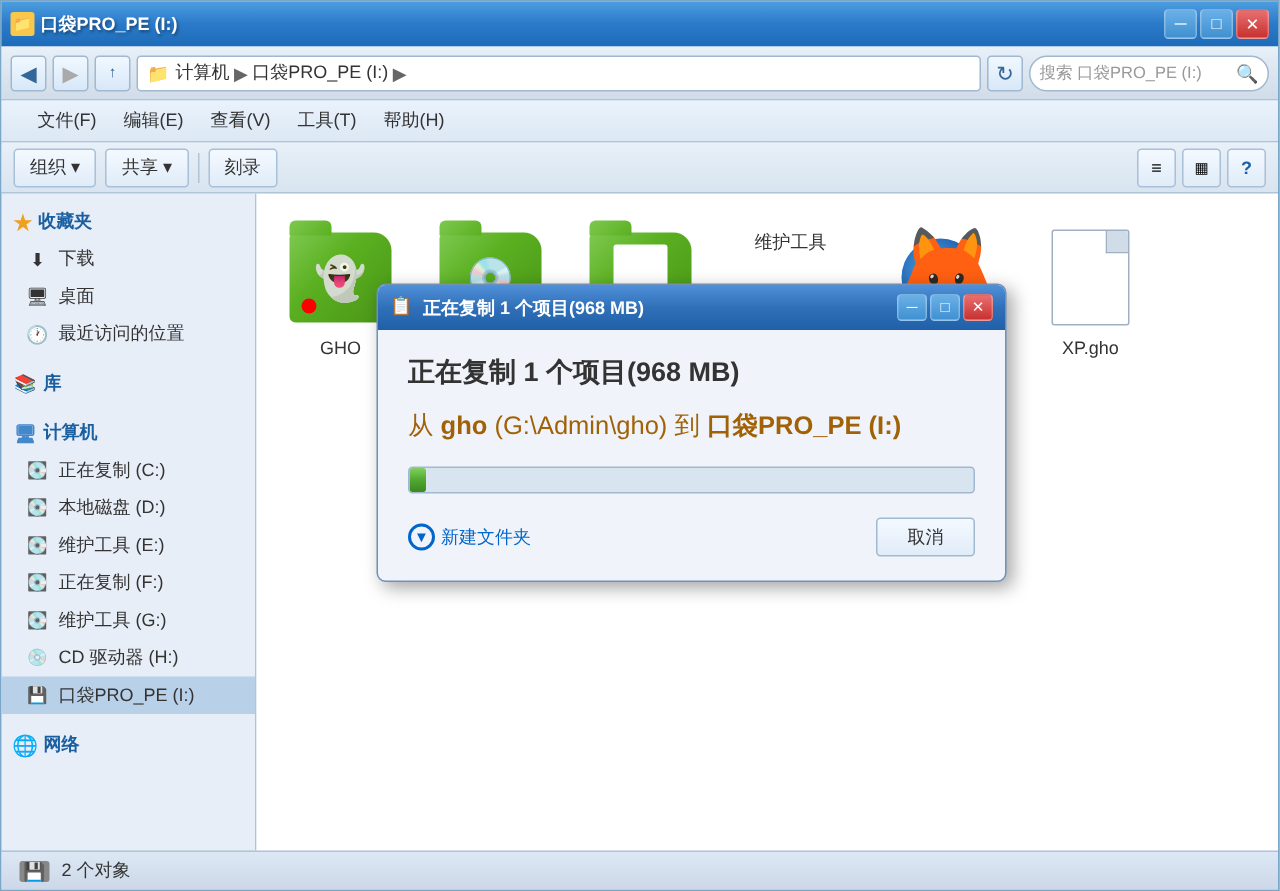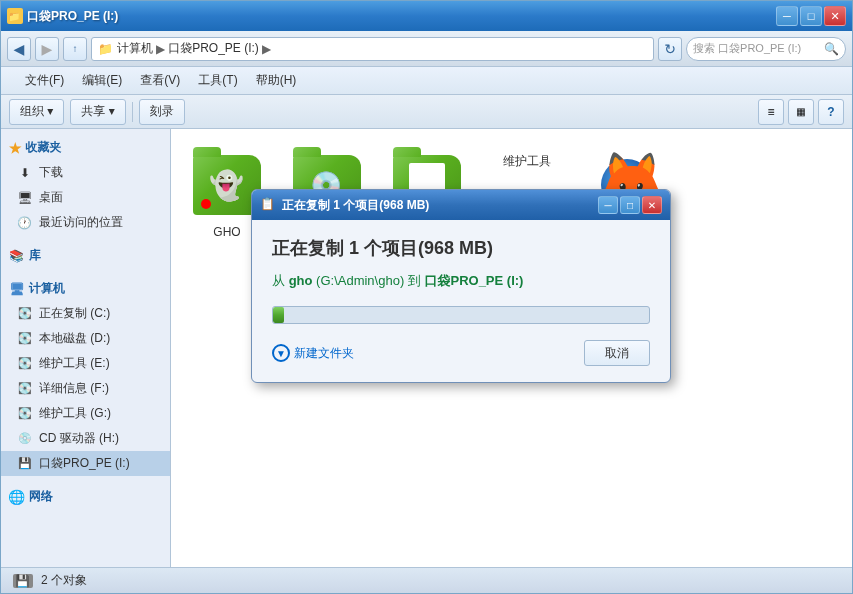--- a/index.html
+++ b/index.html
@@ -551,22 +551,22 @@
     .dialog-body {
       padding: 16px 20px;
     }
     .dialog-main-title {
       font-size: 18px;
       font-weight: bold;
       color: #333;
       margin-bottom: 12px;
     }
     .dialog-desc {
-      font-size: 13px;
-      color: #15803d;
+      font-size: 17px;
+      color: #a16207;
       margin-bottom: 16px;
     }
     .dialog-desc strong {
       font-weight: bold;
     }
     .progress-bar-container {
       width: 100%;
       height: 18px;
       background: #d8e4f0;
       border: 1px solid #a0b8d0;
@@ -710,21 +710,21 @@
         <div class="sidebar-item">
           <span class="sidebar-icon disk-icon">💽</span>
           <span>本地磁盘 (D:)</span>
         </div>
         <div class="sidebar-item">
           <span class="sidebar-icon disk-icon">💽</span>
           <span>维护工具 (E:)</span>
         </div>
         <div class="sidebar-item">
           <span class="sidebar-icon disk-icon">💽</span>
-          <span>详细信息 (F:)</span>
+          <span>正在复制 (F:)</span>
         </div>
         <div class="sidebar-item">
           <span class="sidebar-icon disk-icon">💽</span>
           <span>维护工具 (G:)</span>
         </div>
         <div class="sidebar-item">
           <span class="sidebar-icon disk-icon">💿</span>
           <span>CD 驱动器 (H:)</span>
         </div>
         <div class="sidebar-item selected">
@@ -781,20 +781,28 @@
             <div class="file-icon-wrap">
               <div style="position:relative;width:64px;height:64px;">
                 <div class="firefox-globe"></div>
                 <div style="position:absolute;top:0;left:0;font-size:58px;line-height:1;">🦊</div>
                 <div class="firefox-badge">🔒</div>
               </div>
             </div>
             <span class="file-label">口袋PE官网</span>
           </div>
 
+          <div class="file-item">
+            <div class="file-icon-wrap">
+              <div class="xp-file-icon">
+                <span style="font-size:10px;color:#888;"></span>
+              </div>
+            </div>
+            <span class="file-label">XP.gho</span>
+          </div>
 
         </div>
       </div>
 
       <div class="dialog-overlay">
         <div class="copy-dialog">
           <div class="dialog-titlebar">
             <span class="dialog-title-icon">📋</span>
             <span class="dialog-title-text">正在复制 1 个项目(968 MB)</span>
             <div class="dialog-win-btns">

